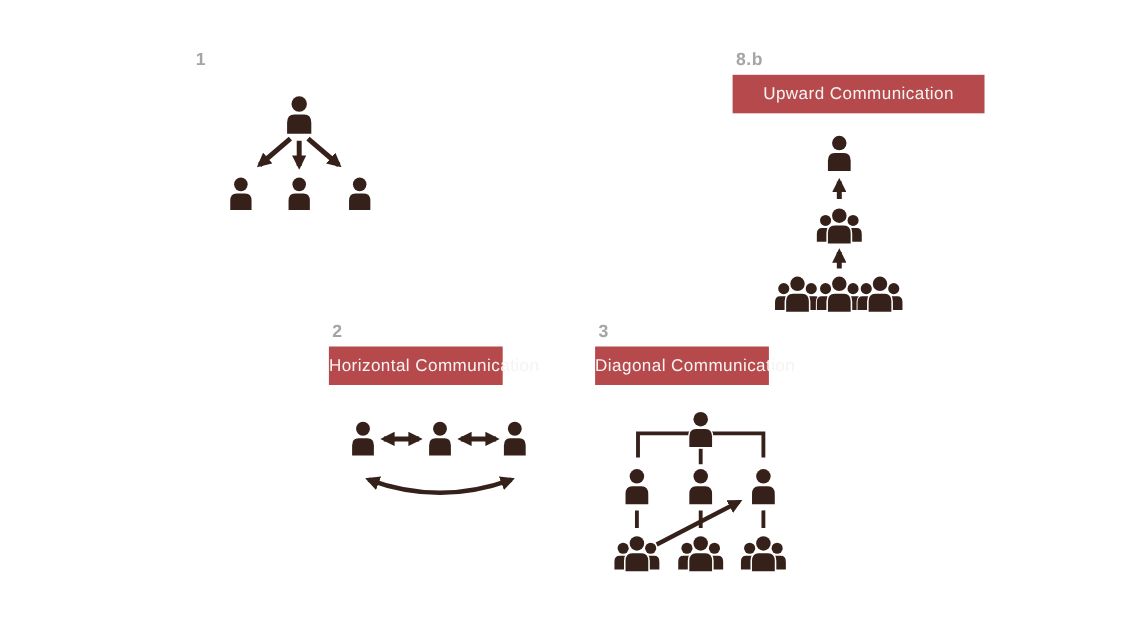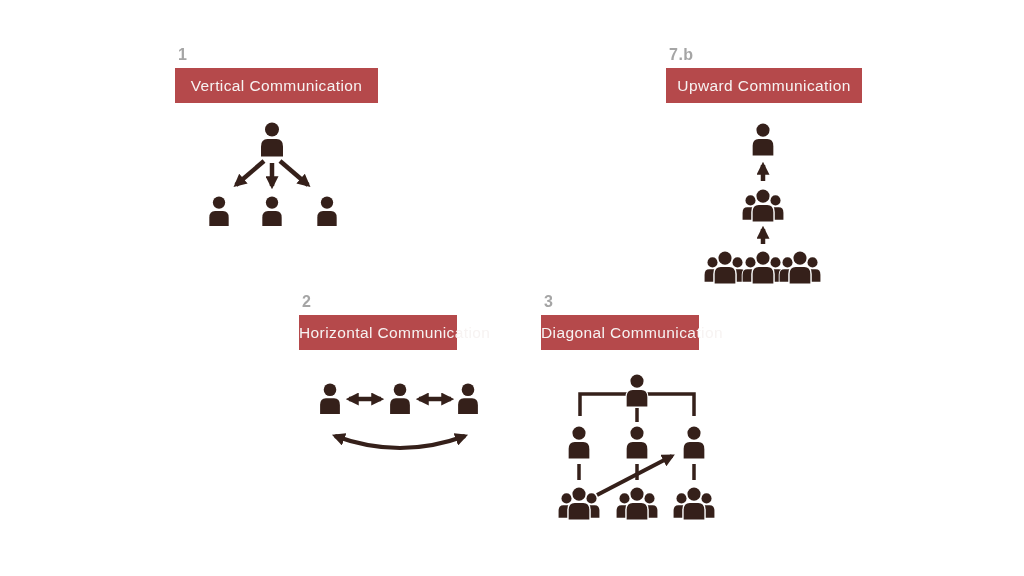--- a/index.html
+++ b/index.html
@@ -62,36 +62,35 @@
         <use href="#person" class="front" transform="translate(0,1) scale(0.94)"></use>
       </g>
       <marker id="arrowhead" viewBox="0 0 12 12" markerWidth="13" markerHeight="13" refX="9" refY="6" orient="auto-start-reverse" markerUnits="userSpaceOnUse">
         <path d="M0 0 L12 6 L0 12 Z"></path>
       </marker>
     </defs>
   </svg>
 
   <div class="sec" style="left:175px; top:44px;">
     <div class="num">1</div>
-    <div class="banner" style="width:203px;">Vertical Communication</div>
     <svg class="diagram" style="margin:15px 0 0 21px;" width="160" height="108" viewBox="0 0 160 108">
       <use href="#person" class="ppl" transform="translate(76,4)"></use>
       <path class="ln" d="M68 43 L40 67" stroke-width="4.5" marker-end="url(#arrowhead)"></path>
       <path class="ln" d="M76 45 L76 68" stroke-width="4.5" marker-end="url(#arrowhead)"></path>
       <path class="ln" d="M84 43 L112 67" stroke-width="4.5" marker-end="url(#arrowhead)"></path>
       <use href="#person" class="ppl" transform="translate(23,78) scale(0.88)"></use>
       <use href="#person" class="ppl" transform="translate(76,78) scale(0.88)"></use>
       <use href="#person" class="ppl" transform="translate(131,78) scale(0.88)"></use>
     </svg>
   </div>
 
 
   <div class="sec" style="left:666px; top:44px;">
-    <div class="num">7.b</div>
-    <div class="banner" style="width:196px;">Upward Communication</div>
+    <div class="num">8.b</div>
+    <div class="banner" style="width:229px;">Upward Communication</div>
     <svg class="diagram" style="margin:19px 0 0 31px;" width="132" height="164" viewBox="0 0 132 164">
       <use href="#person" class="ppl" transform="translate(66,1) scale(0.94)"></use>
       <path class="ln" d="M66 59 L66 43" stroke-width="4.5" marker-end="url(#arrowhead)"></path>
       <use href="#group" class="ppl" transform="translate(66,66)"></use>
       <path class="ln" d="M66 122 L66 107" stroke-width="4.5" marker-end="url(#arrowhead)"></path>
       <use href="#group" class="ppl" transform="translate(28,128)"></use>
       <use href="#group" class="ppl" transform="translate(66,128)"></use>
       <use href="#group" class="ppl" transform="translate(103,128)"></use>
     </svg>
   </div>

